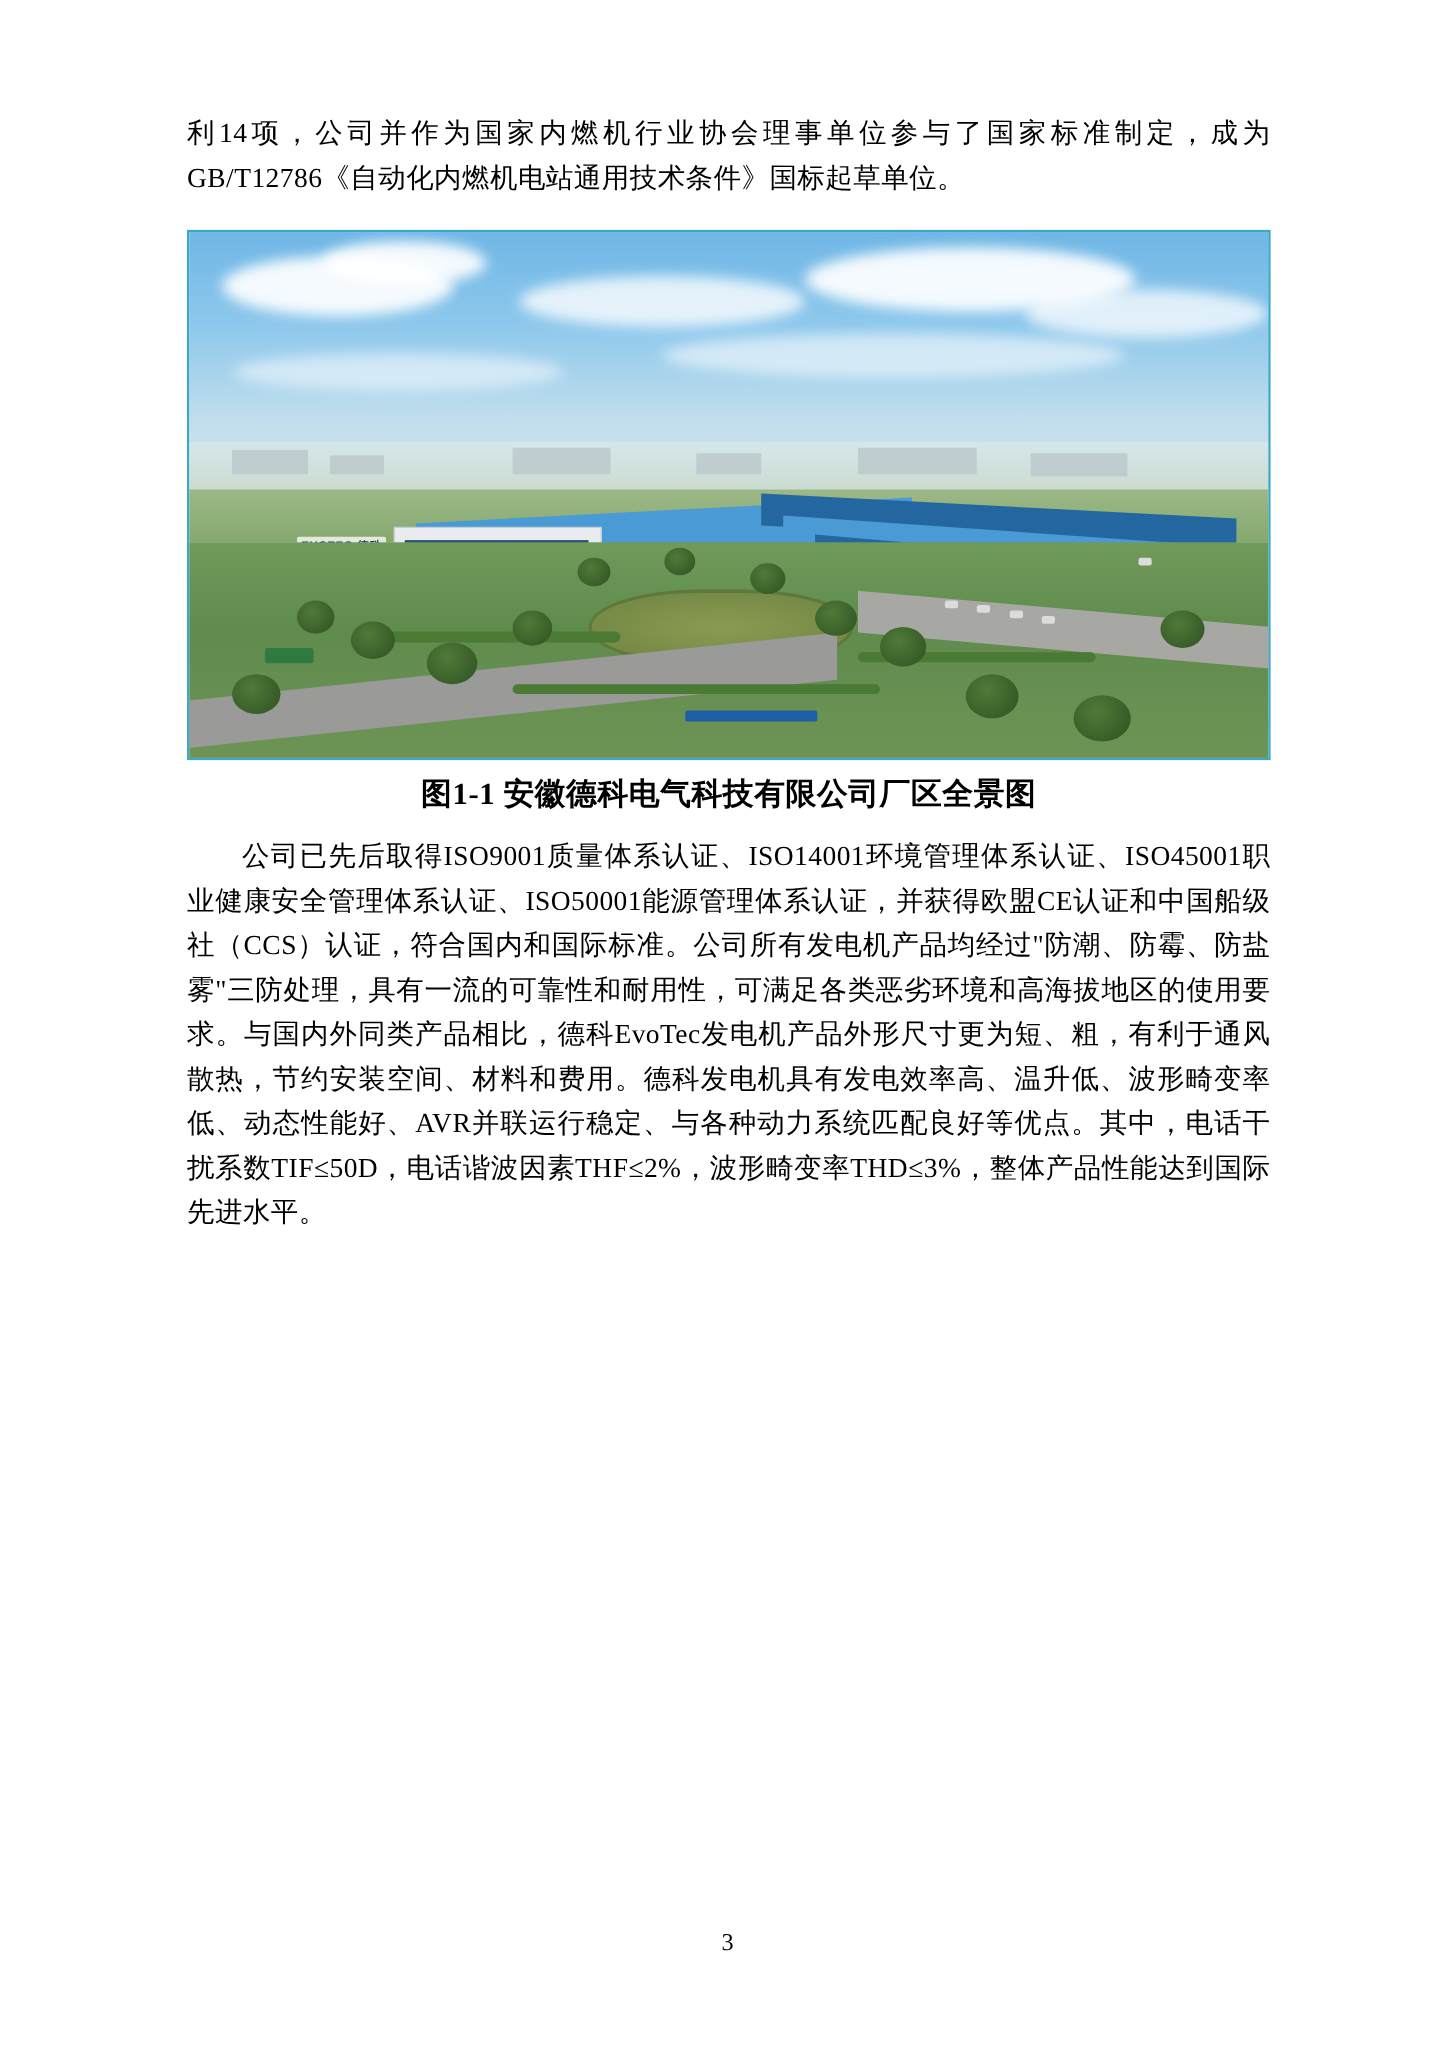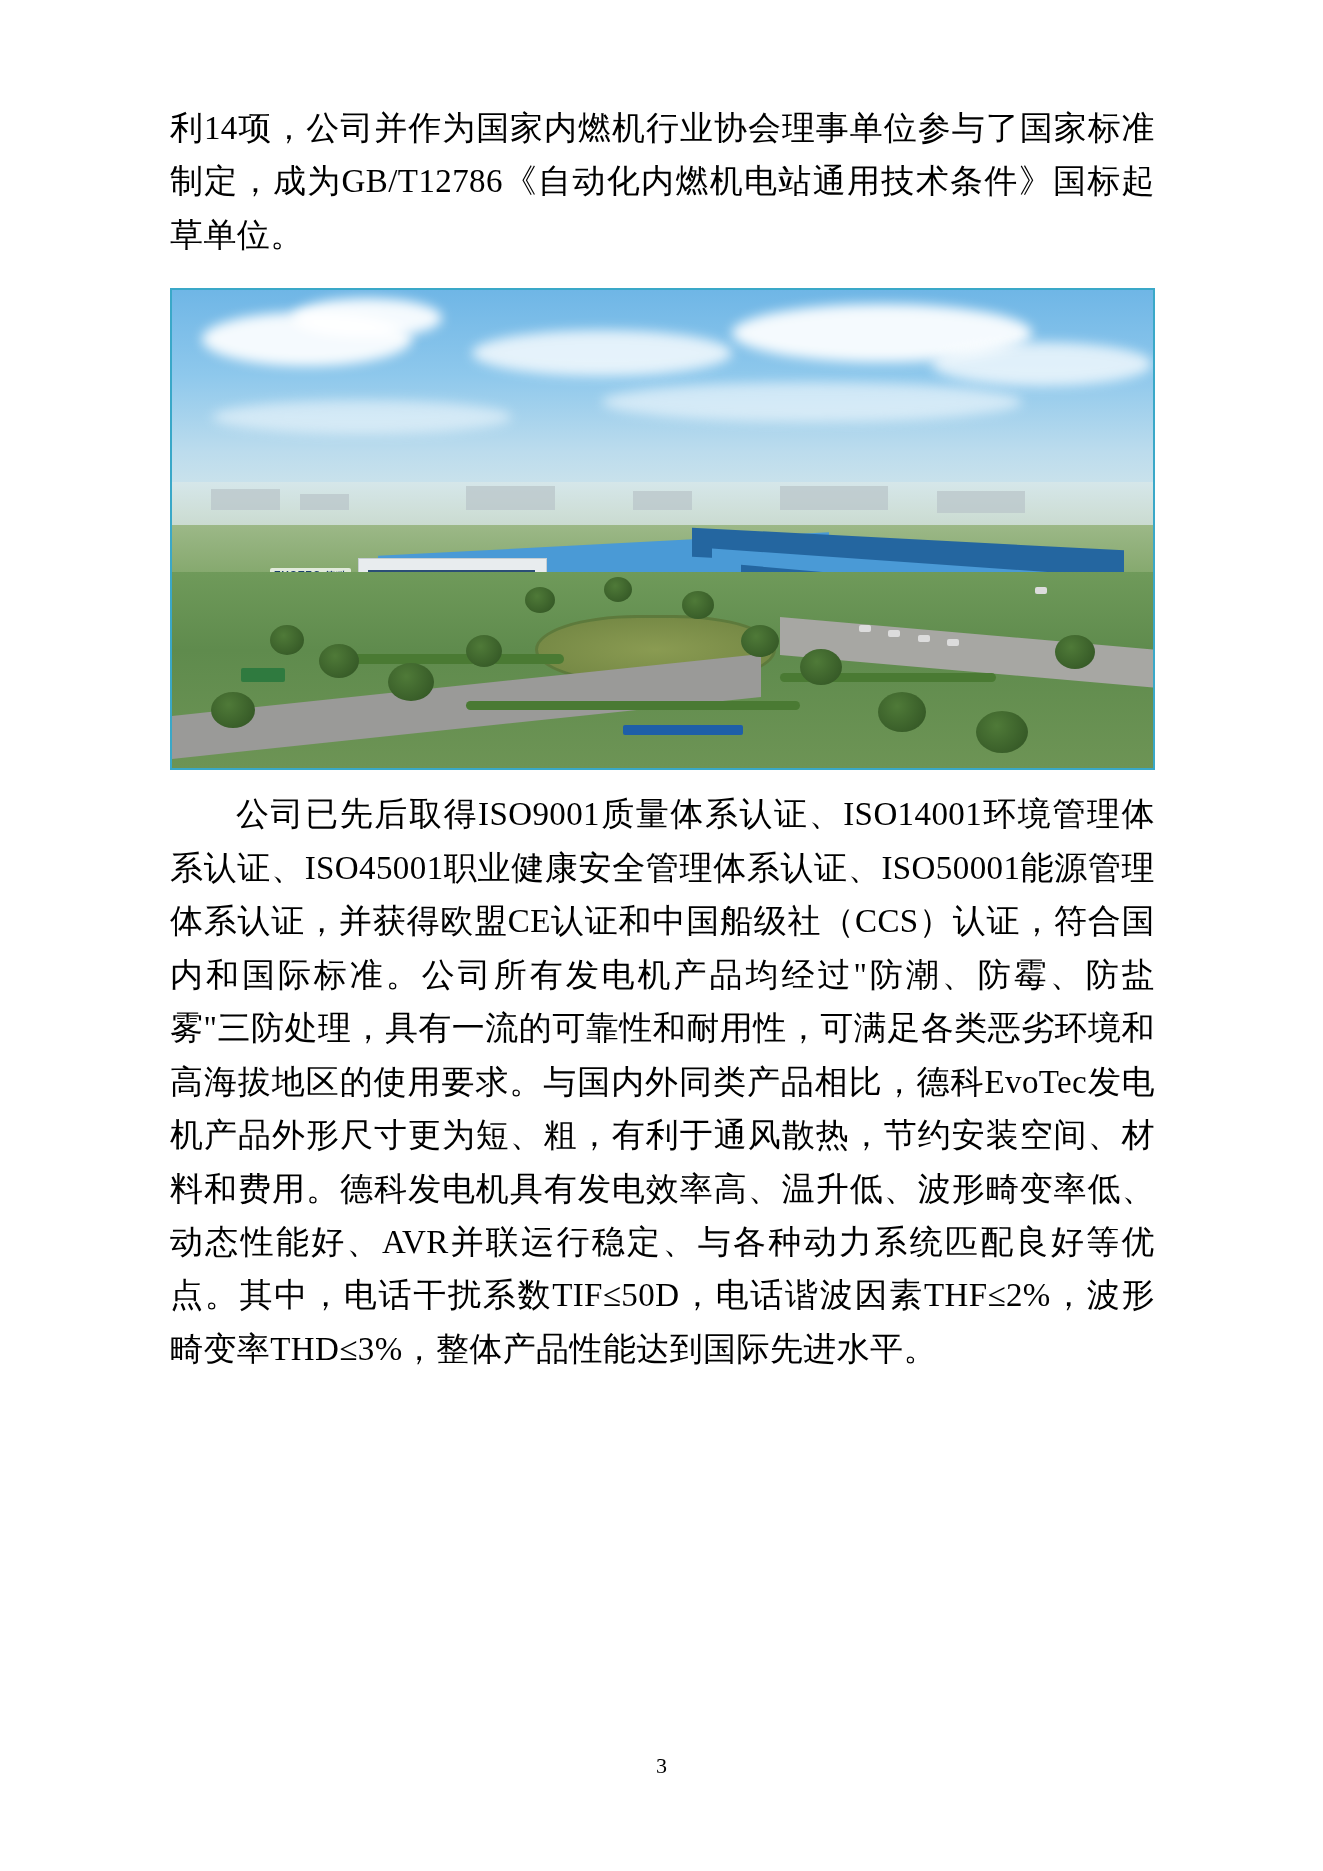--- a/index.html
+++ b/index.html
@@ -38,21 +38,21 @@
     padding-bottom: 6px;
     border-bottom: 1.5px solid #000;
     font-family: "Liberation Serif", serif;
     letter-spacing: 0.5px;
   }
   .header-left { font-weight: 400; }
   .header-right { font-weight: 400; }
 
   
   .para {
-    font-size: 33px;
+    font-size: 25px;
     line-height: 1.62;
     text-align: justify;
     text-justify: inter-ideograph;
     margin: 0;
     letter-spacing: 0.4px;
   }
   .para-top {
     margin-top: 22px;
   }
   .indent { text-indent: 2em; }
@@ -279,20 +279,21 @@
 
         <div class="car" style="left:70%; top:70%;"></div>
         <div class="car" style="left:73%; top:71%;"></div>
         <div class="car" style="left:76%; top:72%;"></div>
         <div class="car" style="left:79%; top:73%;"></div>
         <div class="car" style="left:88%; top:62%;"></div>
 
         <div class="sign" style="left:7%; top:79%; width:44px; height:14px;"></div>
         <div class="sign" style="left:46%; top:91%; width:120px; height:10px; background:#1e5fa8;"></div>
       </div>
+      <div class="figure-caption">图1-1  安徽德科电气科技有限公司厂区全景图</div>
     </div>
 
     <p class="para indent" style="margin-top:18px;">公司已先后取得ISO9001质量体系认证、ISO14001环境管理体系认证、ISO45001职业健康安全管理体系认证、ISO50001能源管理体系认证，并获得欧盟CE认证和中国船级社（CCS）认证，符合国内和国际标准。公司所有发电机产品均经过"防潮、防霉、防盐雾"三防处理，具有一流的可靠性和耐用性，可满足各类恶劣环境和高海拔地区的使用要求。与国内外同类产品相比，德科EvoTec发电机产品外形尺寸更为短、粗，有利于通风散热，节约安装空间、材料和费用。德科发电机具有发电效率高、温升低、波形畸变率低、动态性能好、AVR并联运行稳定、与各种动力系统匹配良好等优点。其中，电话干扰系数TIF≤50D，电话谐波因素THF≤2%，波形畸变率THD≤3%，整体产品性能达到国际先进水平。</p>
 
   </div>
 
   <div class="page-number">3</div>
 
 </div>
 

